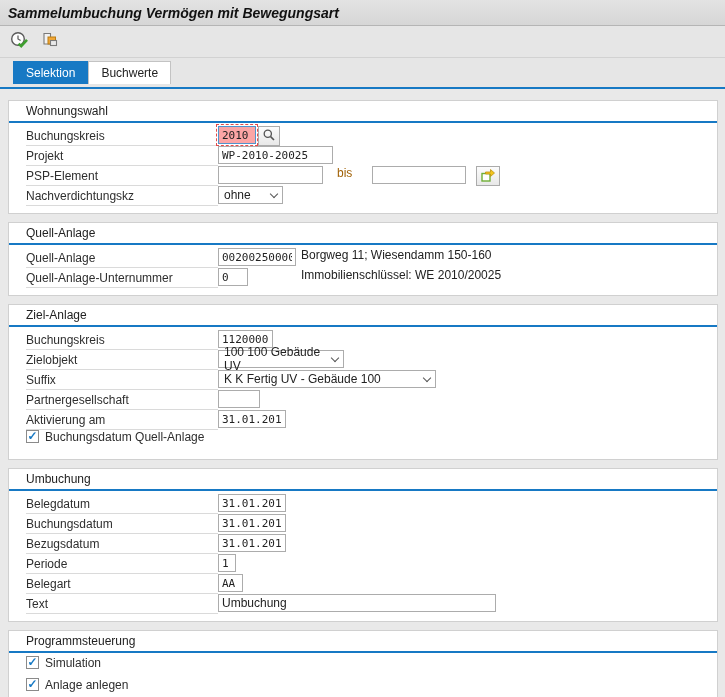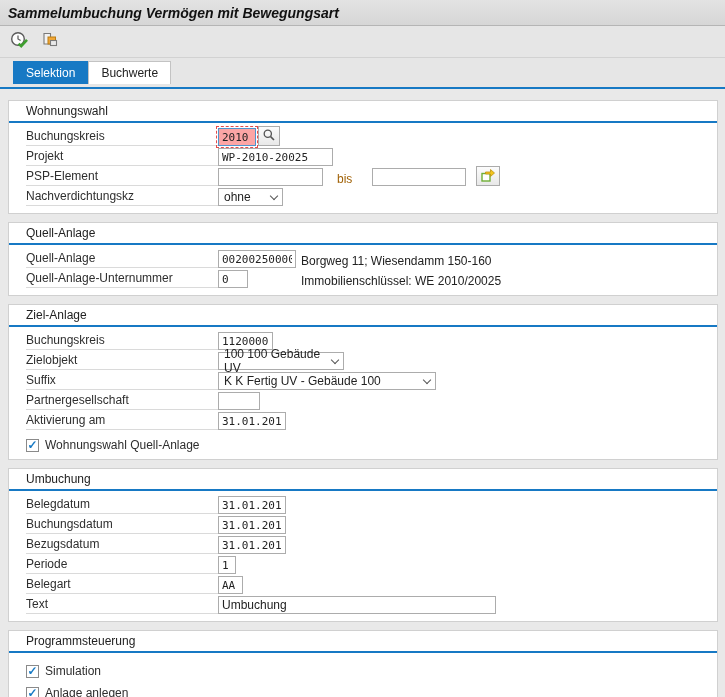--- a/index.html
+++ b/index.html
@@ -58,21 +58,21 @@
     margin-bottom: 8px;
     padding-bottom: 7px;
   }
   .group-title {
     height: 20px; display: flex; align-items: center;
     padding-left: 17px; font-size: 12px; color: #222;
   }
   .group-rule { height: 2px; background: #1779c4; }
   .rows { padding-top: 3px; }
   .row {
-    min-height: 20px; display: flex; align-items: flex-end;
+    min-height: 20px; display: flex; align-items: flex-start;
     padding-left: 17px;
   }
   .lbl {
     width: 192px; align-self: stretch;
     display: flex; align-items: center;
     border-bottom: 1px solid #dadada;
     color: #2e2e2e;
   }
   .fld {
     height: 18px;
@@ -249,21 +249,21 @@
       <div class="row">
         <span class="lbl">Partnergesellschaft</span>
         <input class="fld w42" value="" style="">
       </div>
       <div class="row">
         <span class="lbl">Aktivierung am</span>
         <input class="fld w68" value="31.01.2015" style="">
       </div>
       <div class="row cbrow">
         <span class="checkbox">✓</span>
-        <span class="cblabel">Wohnungswahl Quell-Anlage</span>
+        <span class="cblabel">Buchungsdatum Quell-Anlage</span>
       </div>
     </div>
   </div>
 
   <div class="group">
     <div class="group-title">Umbuchung</div>
     <div class="group-rule"></div>
     <div class="rows">
       <div class="row">
         <span class="lbl">Belegdatum</span>

